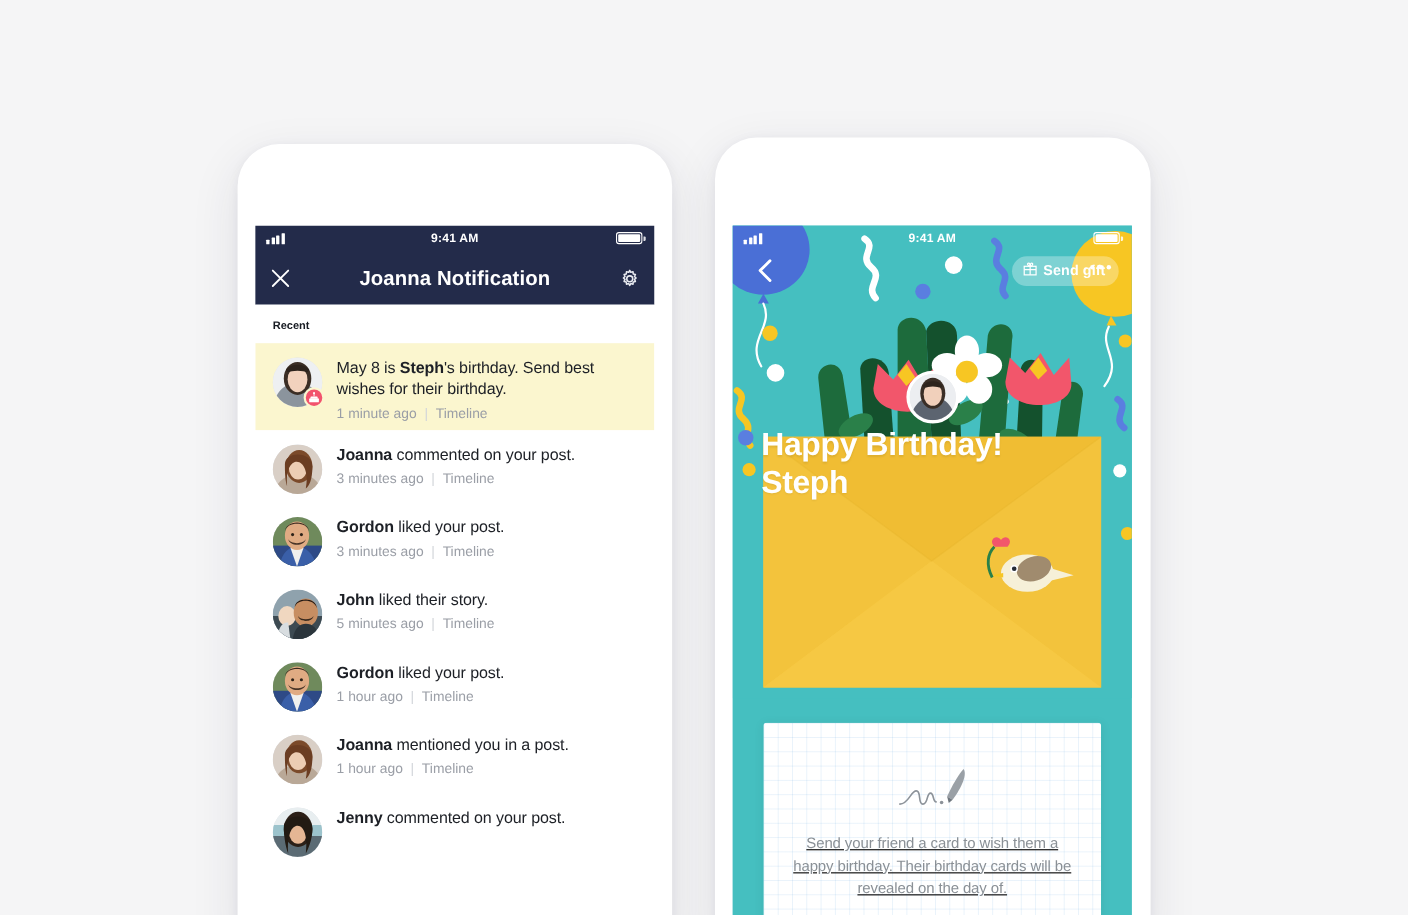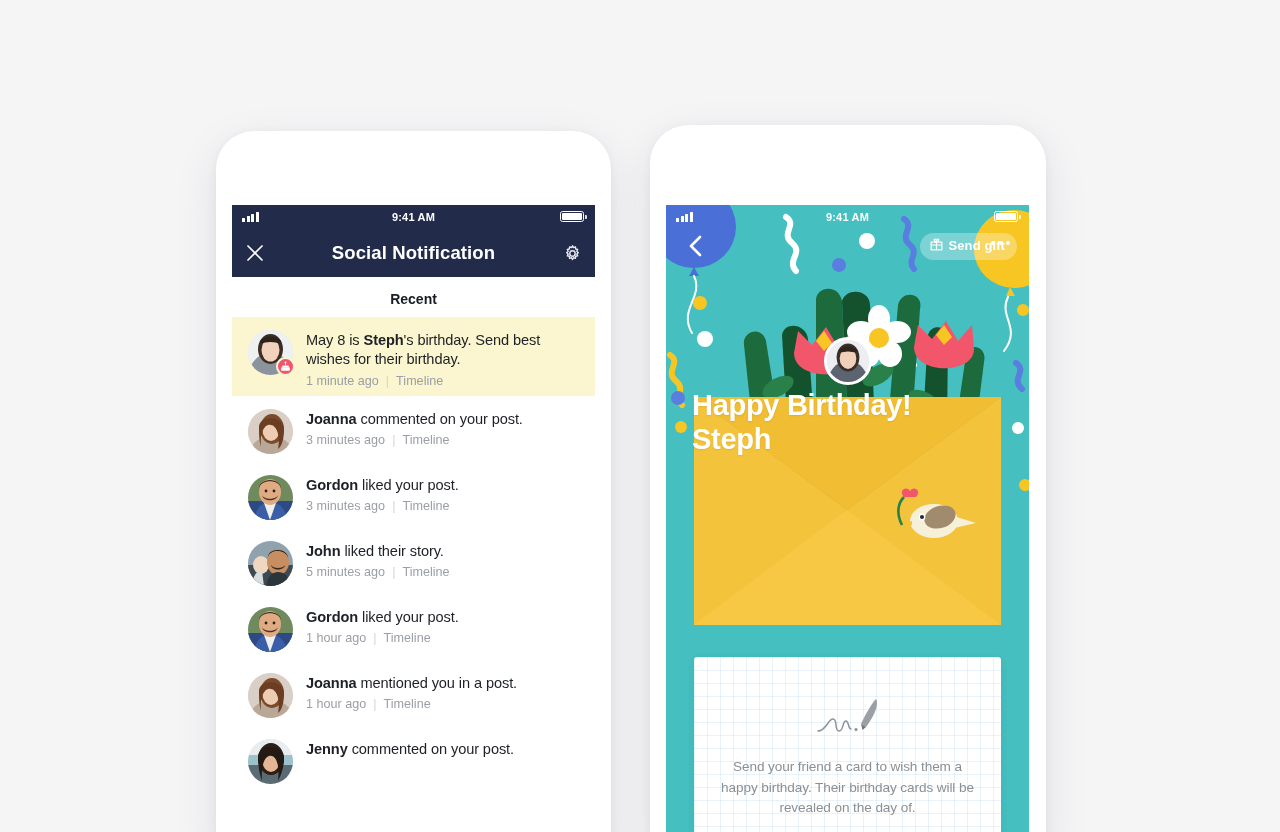--- a/index.html
+++ b/index.html
@@ -56,21 +56,21 @@
   }
   .navbar .title { color:#fff; font-size:18.5px; font-weight:bold; letter-spacing:.1px; }
   .nav-icon { position:absolute; width:26px; height:26px; display:flex; align-items:center; justify-content:center; }
   .nav-icon.left  { left:10px; }
   .nav-icon.right { right:10px; }
   .nav-icon svg { display:block; }
 
   
   .list { height:calc(100% - 72px); overflow:hidden; background:#fff; }
   .section-head {
-    padding:14px 16px 10px; font-size:14px; font-weight:bold; color:#181c23;text-align:center;
+    padding:14px 16px 10px; font-size:10px; font-weight:bold; color:#181c23;
   }
   .row {
     display:flex; gap:13px; padding:13px 16px 8px;
     align-items:flex-start; position:relative;
   }
   .row.highlight { background:#fbf6cf; }
   .row .avatar-wrap { position:relative; flex:0 0 auto; }
   .avatar {
     width:45px; height:45px; border-radius:50%;
     background:#dfe2e6; overflow:hidden; position:relative;
@@ -143,21 +143,21 @@
   .note-card {
     position:absolute; left:28px; right:28px; top:452px;
     background:#fff; border-radius:3px;
     box-shadow:0 2px 10px rgba(0,0,0,.07);
     height:200px; overflow:hidden;
     background-image:
       linear-gradient(to right, rgba(120,180,230,.16) 1px, transparent 1px),
       linear-gradient(to bottom, rgba(120,180,230,.16) 1px, transparent 1px);
     background-size:13px 13px;
   }
-  .note-inner { padding:36px 24px 0; text-align:center; }
+  .note-inner { padding:36px 24px 0; text-align:center;text-decoration:underline; }
   .note-pen { display:flex; justify-content:center; margin-bottom:16px; }
   .note-text {
     font-size:13.6px; color:#8a9096; line-height:1.52; letter-spacing:-.1px;
   }
 </style>
 </head>
 <body>
 
 <div class="phone phone-left">
   <div class="screen screen-left">
@@ -173,21 +173,21 @@
         <span class="time">9:41 AM</span>
         <div class="battery"></div>
       </div>
 
       <div class="navbar">
         <div class="nav-icon left">
           <svg width="20" height="20" viewBox="0 0 20 20">
               <path d="M3 3 L17 17 M17 3 L3 17" stroke="#fff" stroke-width="1.7" fill="none" stroke-linecap="round"></path>
             </svg>
         </div>
-        <span class="title">Social Notification</span>
+        <span class="title">Joanna Notification</span>
         <div class="nav-icon right">
           <svg width="21" height="21" viewBox="0 0 24 24" fill="none" stroke="#e8eaf0" stroke-width="1.6">
             <circle cx="12" cy="12" r="3.1"></circle>
             <path d="M12 3.2 L13.1 5.2 L15.4 4.6 L15.6 6.9 L17.9 7.4 L16.9 9.5 L18.6 11.1 L16.9 12.6 L17.9 14.7 L15.6 15.2 L15.4 17.5 L13.1 16.9 L12 18.9 L10.9 16.9 L8.6 17.5 L8.4 15.2 L6.1 14.7 L7.1 12.6 L5.4 11.1 L7.1 9.5 L6.1 7.4 L8.4 6.9 L8.6 4.6 L10.9 5.2 Z" stroke-linejoin="round"></path>
           </svg>
         </div>
       </div>
     </div>
 
     <div class="list">

